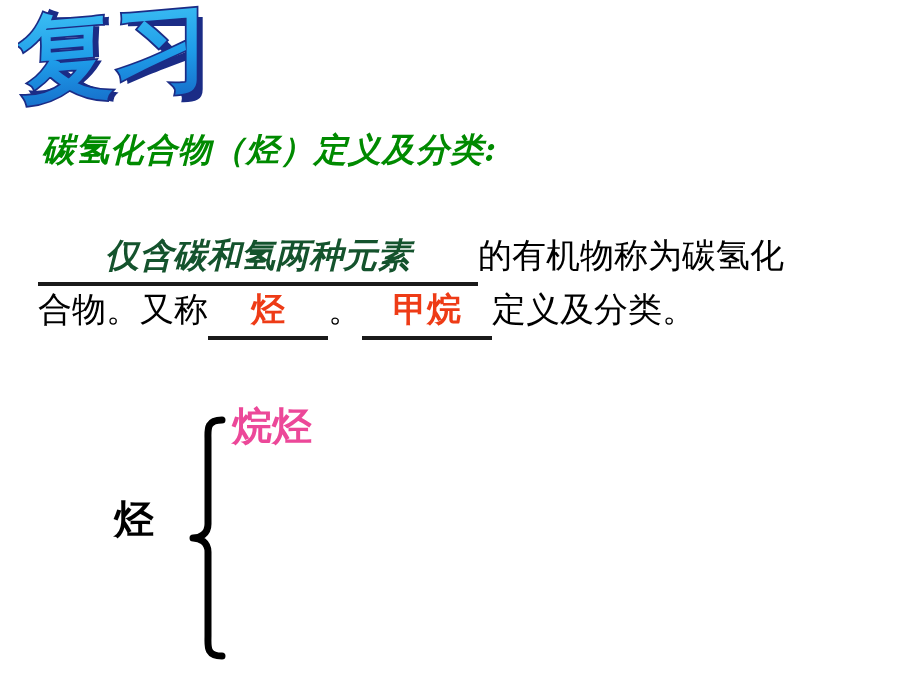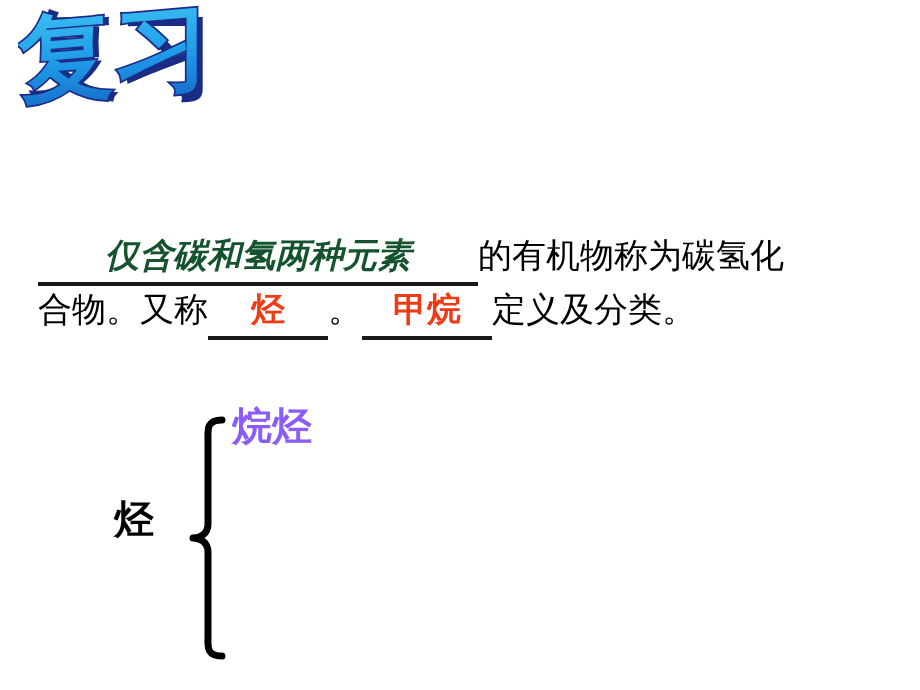--- a/index.html
+++ b/index.html
@@ -118,21 +118,21 @@
   #class-items {
     position: absolute;
     left: 132px;
     top: 0px;
     width: 210px;
   }
   #class-items .item {
     font-family: "DejaVu Sans", sans-serif;
     font-size: 40px;
     font-weight: bold;
-    color: #8b5cf6;
+    color: #ec4899;
     height: 67px;
     line-height: 52px;
     white-space: nowrap;
   }
   #class-items .item.i0 { padding-top: 8px; }
   #class-items .item.i3 { padding-top: 17px; }
 </style>
 </head>
 <body>
 
@@ -149,20 +149,21 @@
       </defs>
 
       <text class="wa-text" x="6" y="86" fill="#1B2C86">复习</text>
 
       <g transform="matrix(1,-0.085,0,1,0,6)">
         <text class="wa-text" x="0" y="86" fill="url(#waGrad)" stroke="#1B2C86" stroke-width="3.5" paint-order="stroke">复习</text>
       </g>
     </svg>
   </div>
 
+  <div id="green-heading">碳氢化合物（烃）定义及分类:</div>
 
   <div id="definition">
 
     <div class="row">
       <span class="blank filled-red blank-w1">仅含碳和氢两种元素</span><span class="plain">的有机物称为碳氢化</span>
     </div>
 
     <div class="row">
       <span class="plain">合物。又称</span><span class="blank filled-orange blank-w2">烃</span><span class="plain">。</span><span class="blank filled-orange blank-w3">甲烷</span><span class="plain">定义及分类。</span>
     </div>

